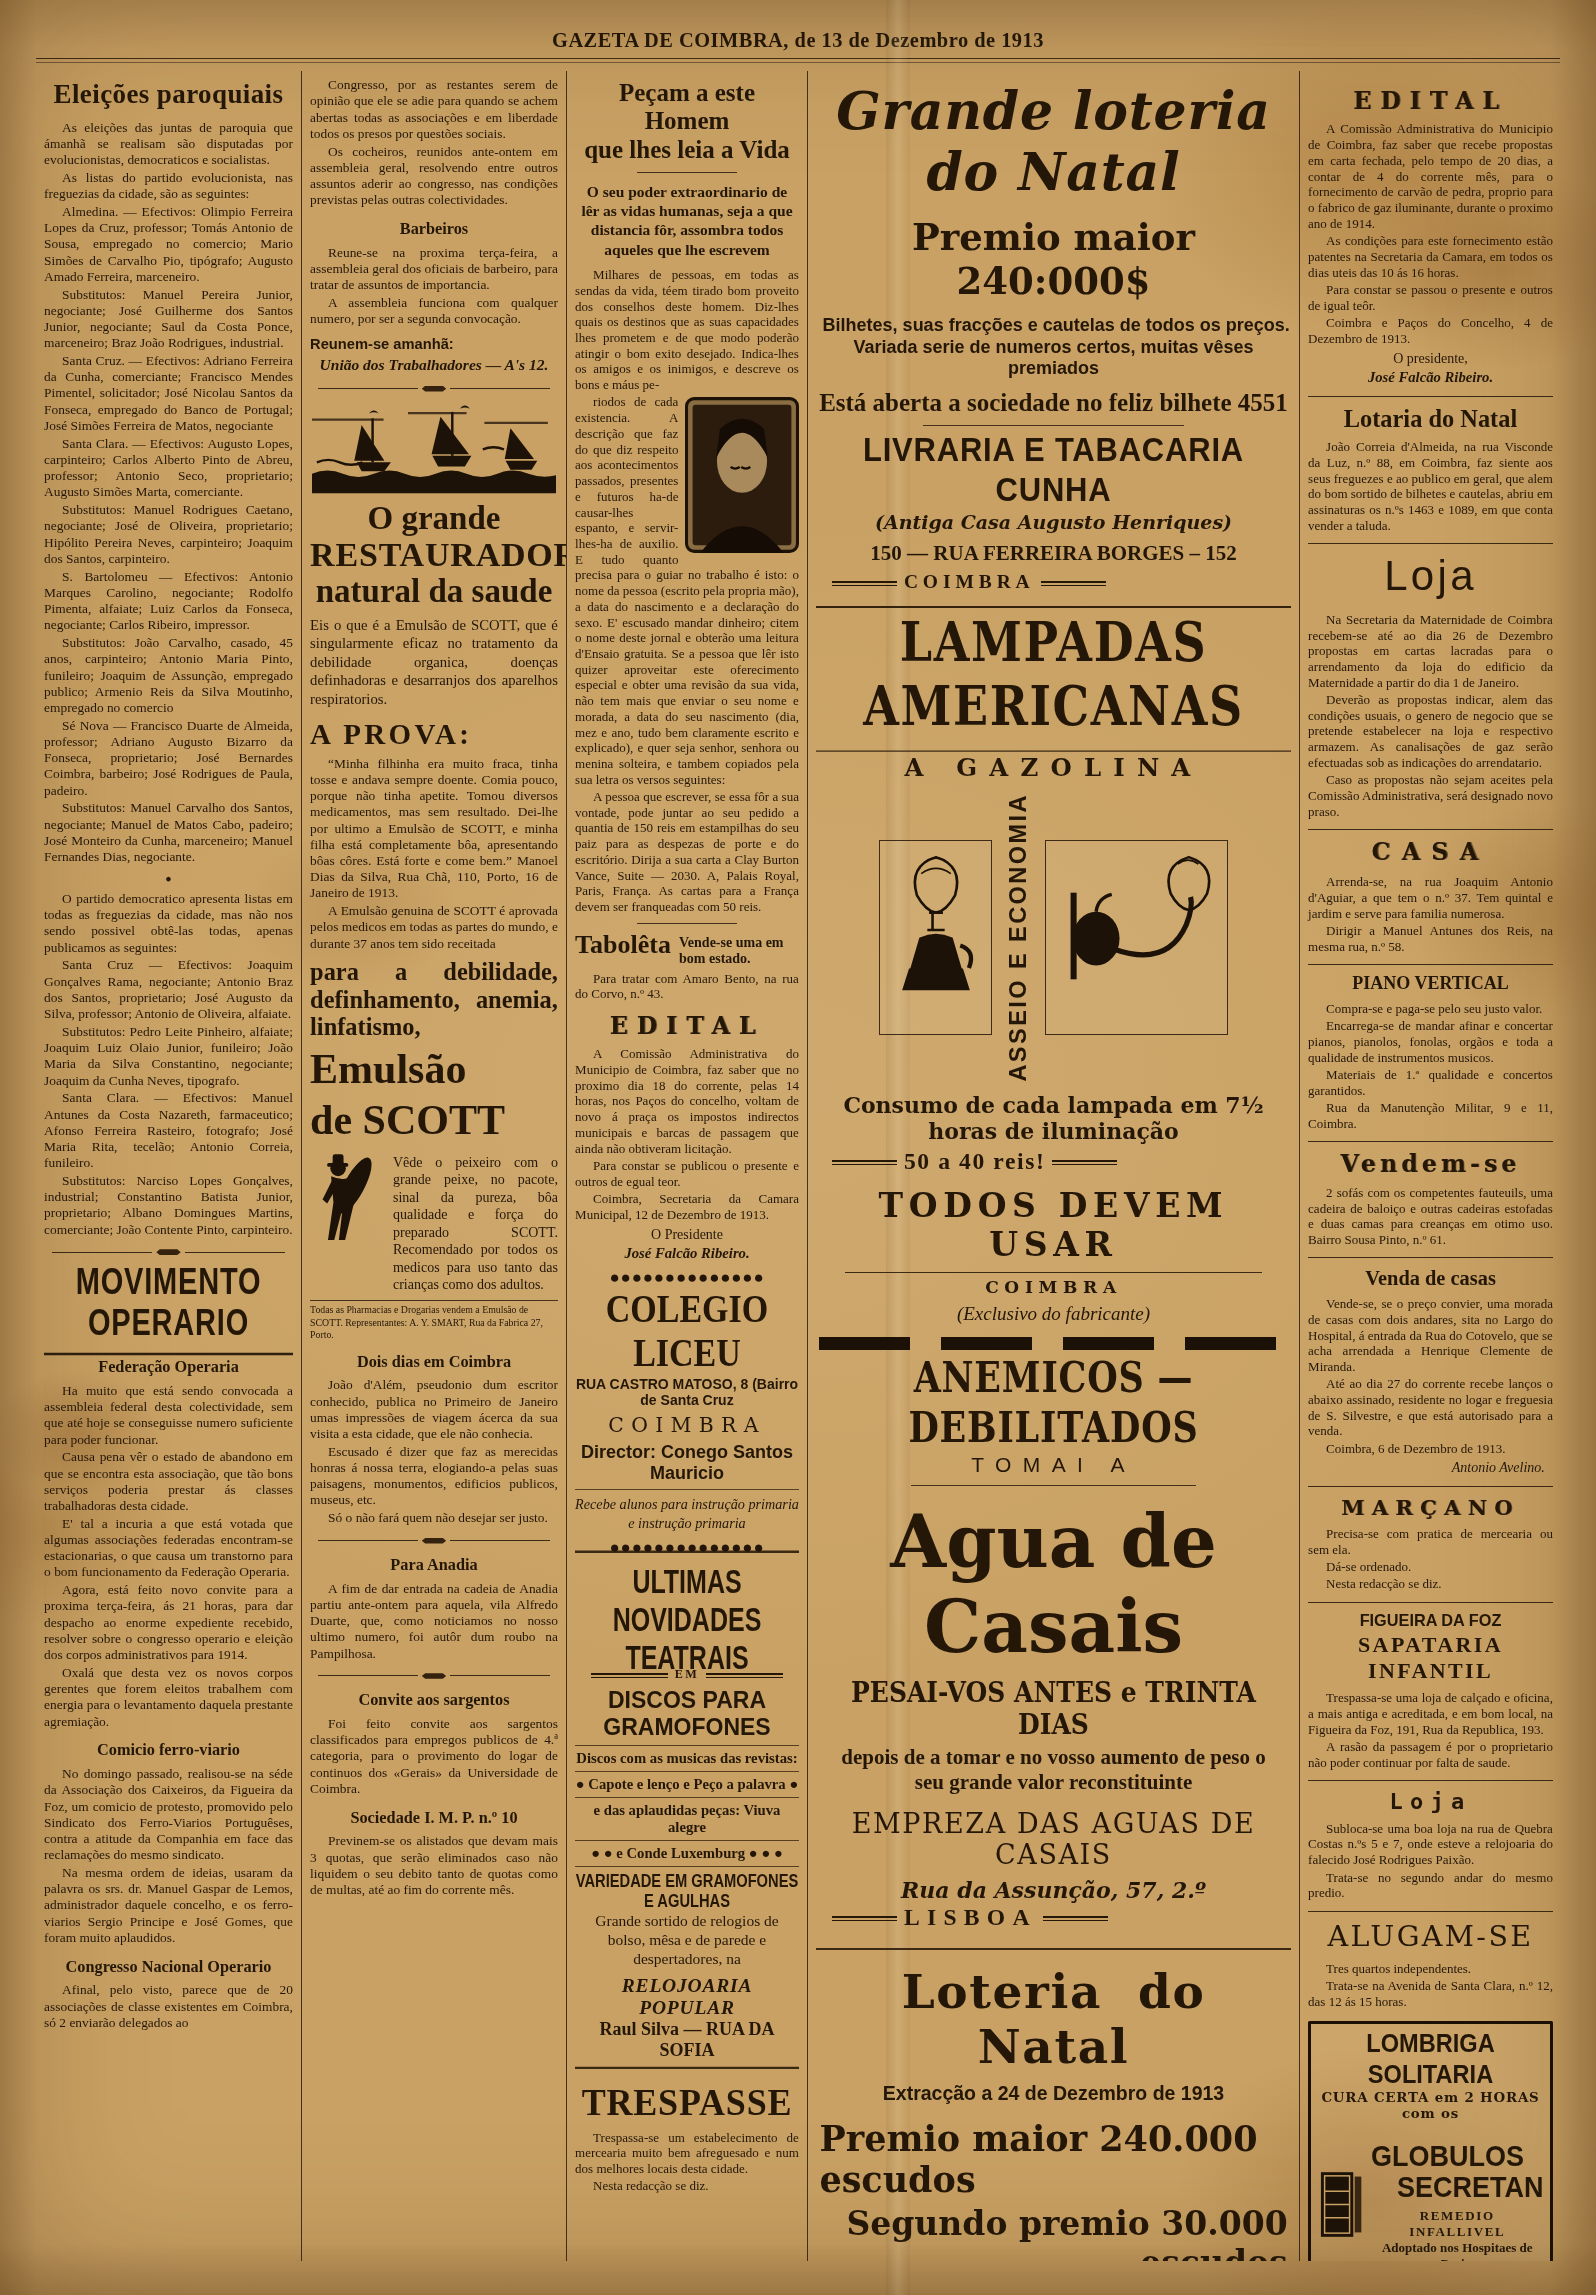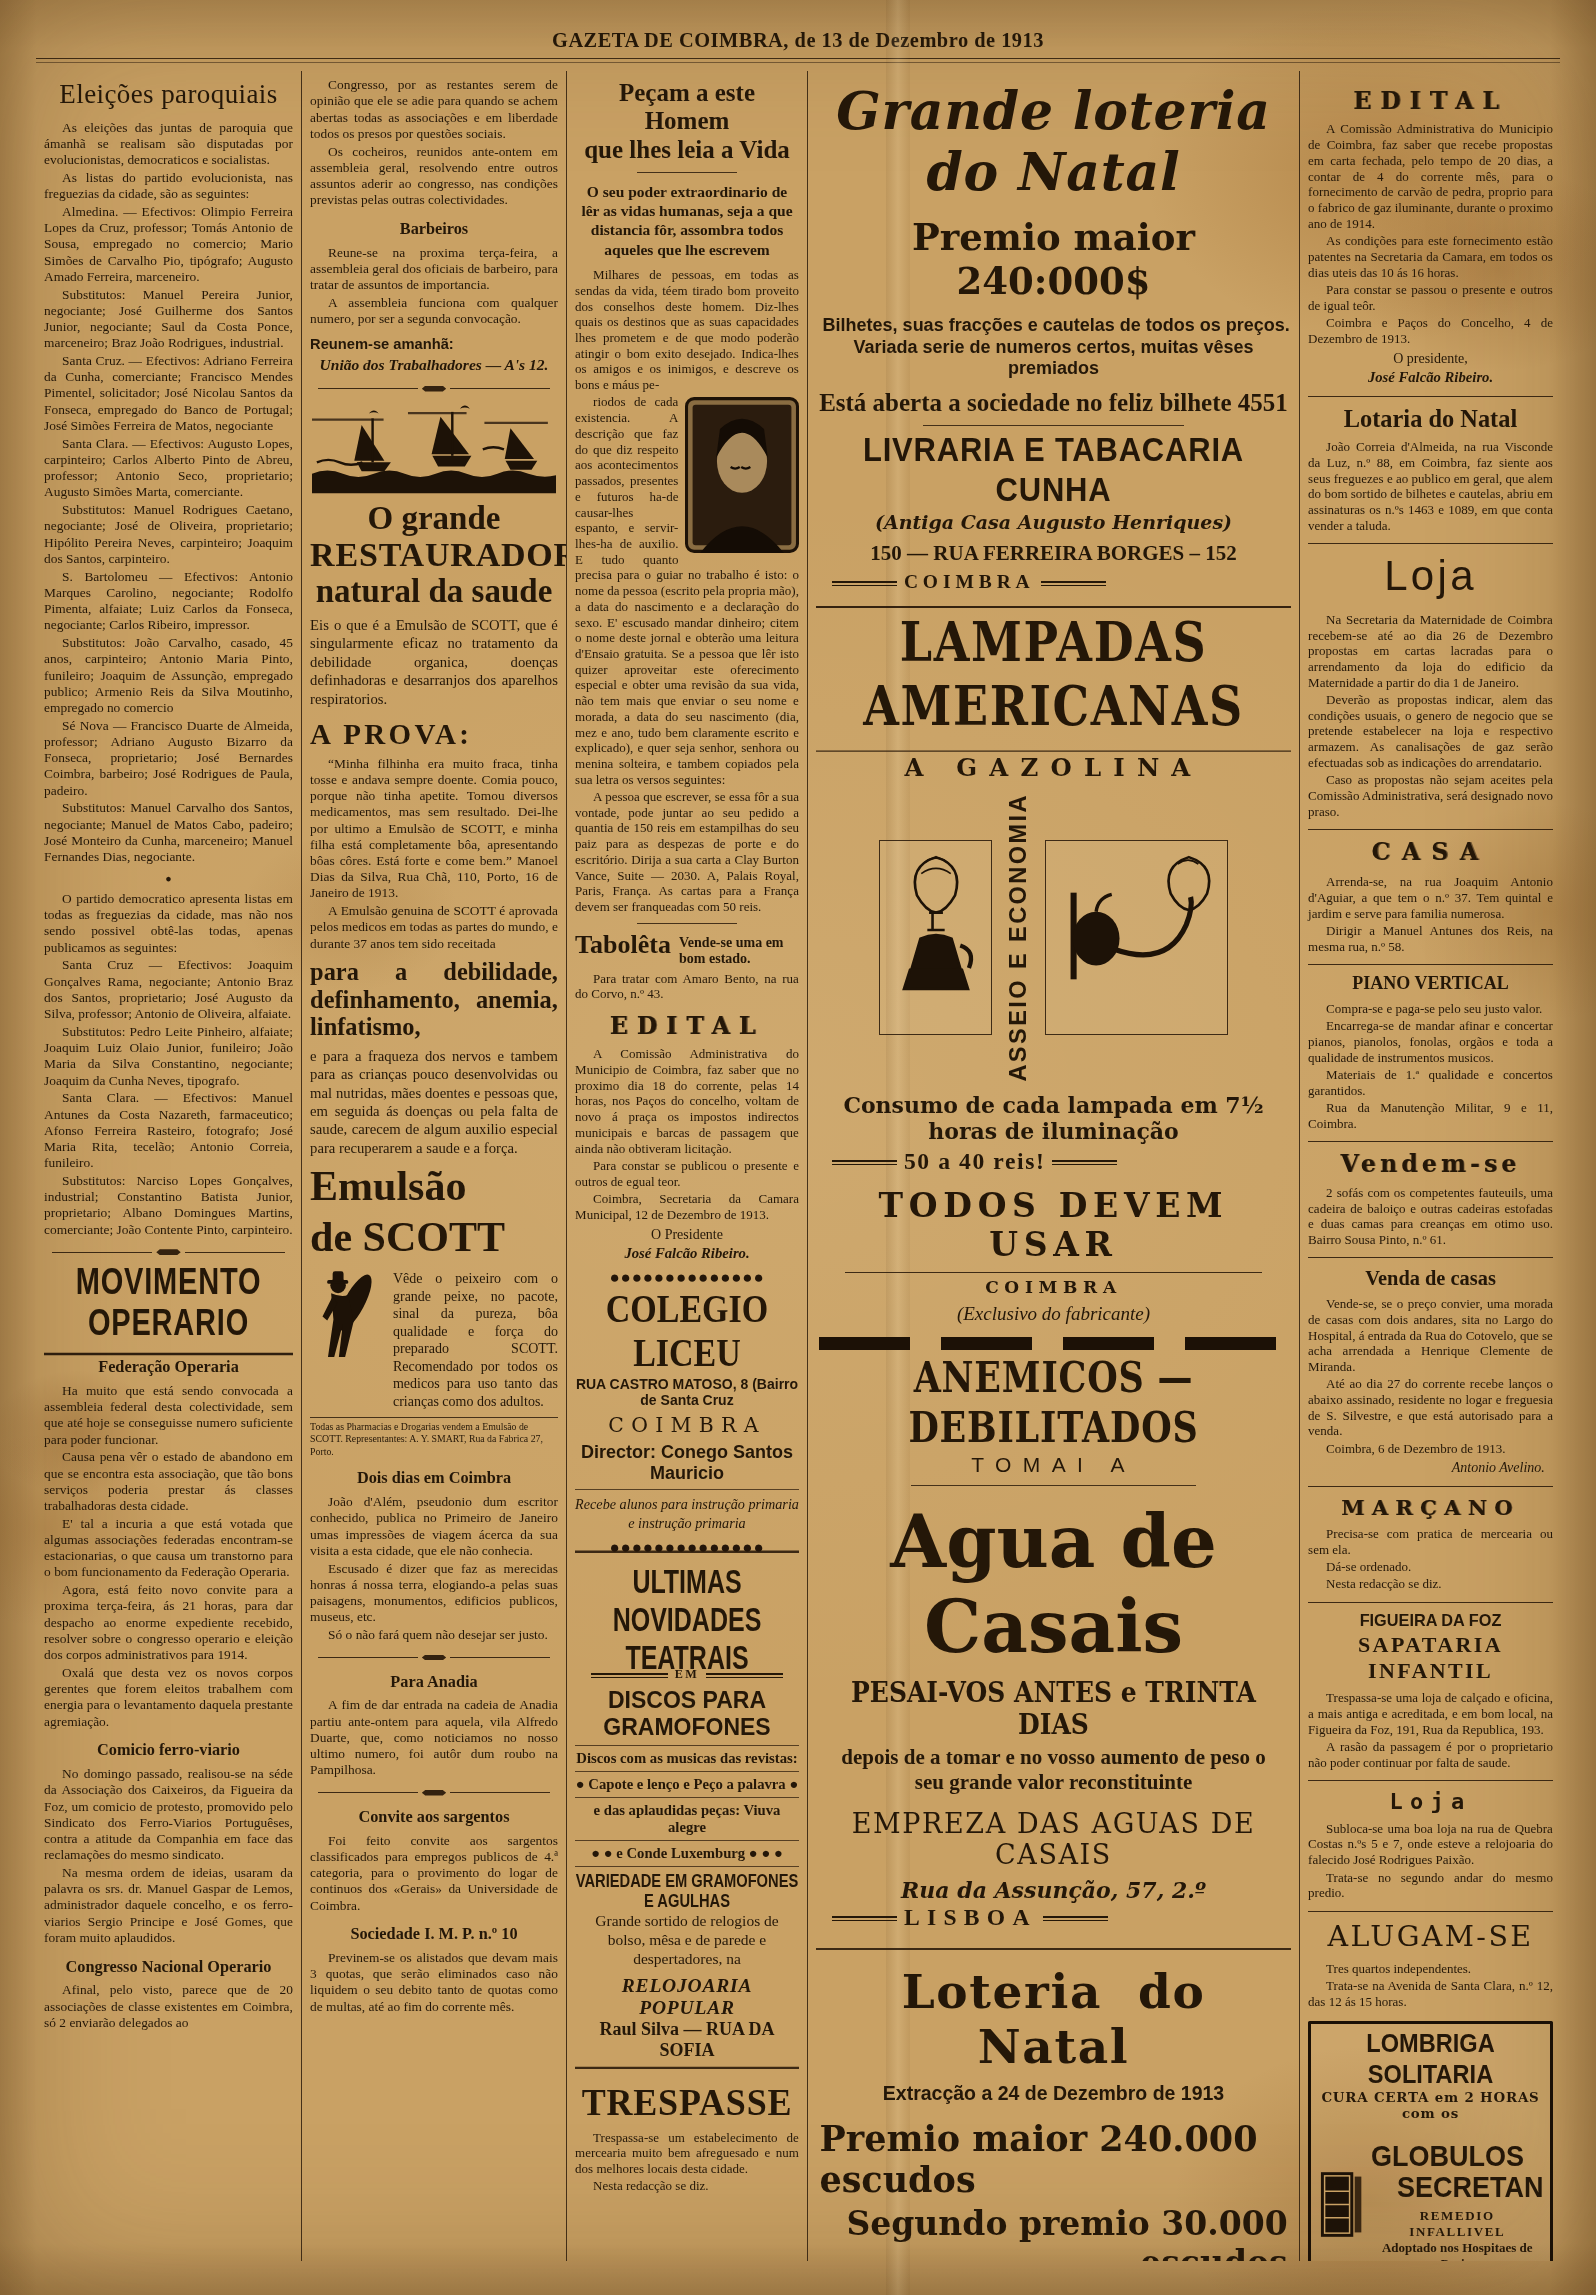--- a/index.html
+++ b/index.html
@@ -28,21 +28,21 @@
   .mast{padding-top:29px; text-align:center;}
   .mast-title{font-size:20.4px; font-weight:bold; letter-spacing:0.5px;}
   .mast-rule{height:4.9px; margin:5.7px 36px 0; border-top:1.6px solid rgba(40,24,8,.85); border-bottom:0.8px solid rgba(40,24,8,.5);}
   .cols{display:flex; margin:8.1px 16.3px 0 36px; height:2190px;}
   .col{overflow:hidden; padding:6.5px 8.1px; position:relative;}
   .col+.col{border-left:1.6px solid rgba(35,20,6,.8);}
   .c1{width:265px;} .c2{width:265px;} .c3{width:241px;} .c4{width:492px;} .c5{width:262px;}
 
   .p{text-align:justify; text-indent:18px; font-size:13.4px; line-height:1.21; margin:0 0 1.6px;}
   .c3 .p,.c5 .p{font-size:13px;}
-  .head1{font-size:27px; font-weight:normal; text-align:center; margin:1.6px 0 9.8px; letter-spacing:0.4px;}
+  .head1{font-size:27px; font-weight:bold; text-align:center; margin:1.6px 0 9.8px; letter-spacing:0.4px;}
   .subhead{font-size:16.3px; font-weight:bold; text-align:center; margin:10.6px 0 5.7px;}
   .bullet{text-align:center; font-size:10.6px; margin:7.3px 0;}
   .orn{display:flex; align-items:center; margin:11.4px 8.1px;}
   .orn::before,.orn::after{content:""; flex:1; border-top:1.3px solid rgba(35,20,6,.85);}
   .orn-mid{width:24.4px; height:5.7px; margin:0 4.1px; background:rgba(35,20,6,.9);
     clip-path:polygon(0 50%,14% 0,86% 0,100% 50%,86% 100%,14% 100%);}
   .movimento{font-family:"Liberation Sans", sans-serif; font-weight:bold; font-size:29px;
     transform:scaleY(1.25); text-align:center; letter-spacing:0.8px; margin:16.3px 0 8.1px;
     padding-bottom:7.3px; border-bottom:2.4px solid rgba(30,17,5,.9);}
   .line-b{font-family:"Liberation Sans", sans-serif; font-weight:bold; font-size:14.7px; text-align:left; margin:8.1px 0 4.9px;}
@@ -248,21 +248,20 @@
         </svg>
       </div>
       <div class="scott-h1">O grande</div>
       <div class="scott-h2">RESTAURADOR</div>
       <div class="scott-h3">natural da saude</div>
       <p class="scott-lead">Eis o que é a Emulsão de SCOTT, que é singularmente eficaz no tratamento da debilidade organica, doenças definhadoras e desarranjos dos aparelhos respiratorios.</p>
       <div class="prova">A PROVA:</div>
       <p class="p">“Minha filhinha era muito fraca, tinha tosse e andava sempre doente. Comia pouco, porque não tinha apetite. Tomou diversos medicamentos, mas sem resultado. Dei-lhe por ultimo a Emulsão de SCOTT, e minha filha está completamente bôa, apresentando bôas côres. Está forte e come bem.” Manoel Dias da Silva, Rua Chã, 110, Porto, 16 de Janeiro de 1913.</p>
       <p class="p">A Emulsão genuina de SCOTT é aprovada pelos medicos em todas as partes do mundo, e durante 37 anos tem sido receitada</p>
       <div class="scott-big">para a debilidade, definhamento, anemia, linfatismo,</div>
-      <p class="scott-lead">e para a fraqueza dos nervos e tambem para as crianças pouco desenvolvidas ou mal nutridas, mães doentes e pessoas que, em seguida ás doenças ou pela falta de saude, carecem de algum auxilio especial para recuperarem a saude e a força.</p>
       <div class="scott-name">Emulsão</div>
       <div class="scott-name">de SCOTT</div>
       <div class="fig-row">
         <span>
           <svg viewBox="0 0 100 140" width="78" height="109">
             <g fill="#1d1207">
               <ellipse cx="57" cy="52" rx="13" ry="40" transform="rotate(28 57 52)"></ellipse>
               <circle cx="36" cy="30" r="10"></circle>
               <rect x="22" y="23" width="27" height="5" rx="2"></rect>
               <rect x="29" y="12" width="14" height="13" rx="3"></rect>

